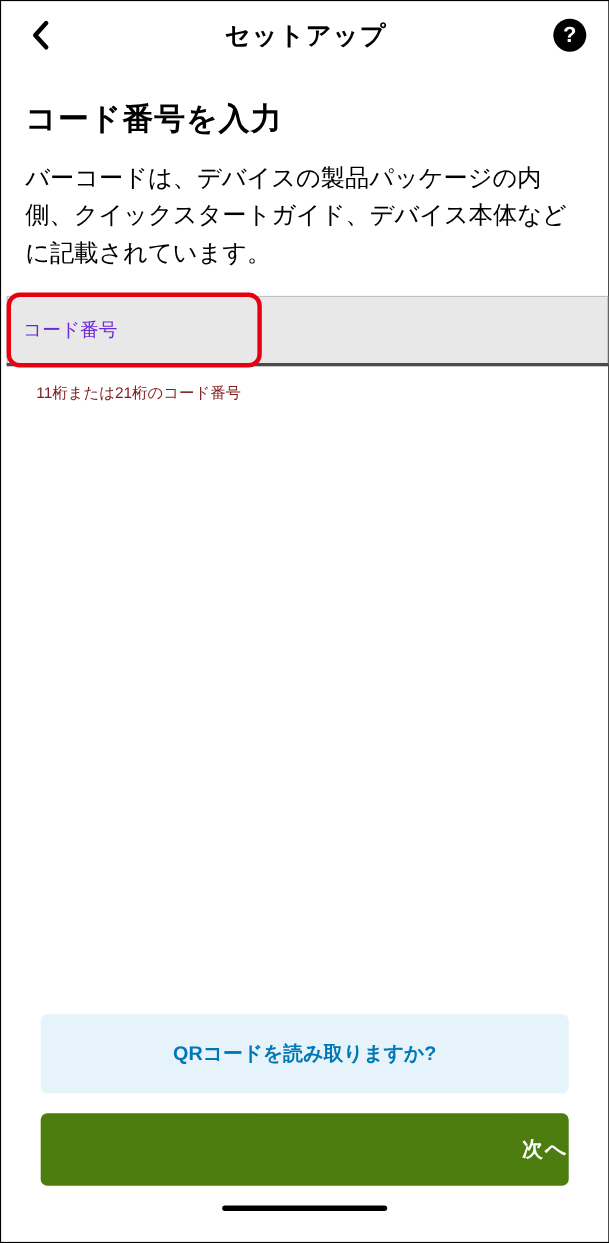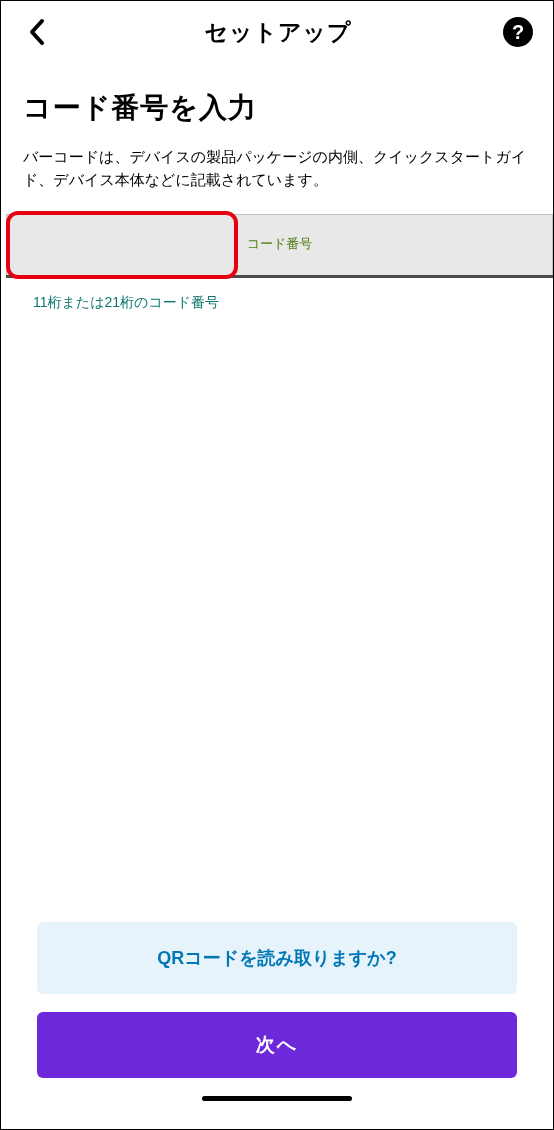--- a/index.html
+++ b/index.html
@@ -56,21 +56,21 @@
       flex-direction: column;
     }
     .page-title {
       font-size: 28px;
       font-weight: 700;
       color: #000;
       margin-bottom: 18px;
       letter-spacing: 1px;
     }
     .description {
-      font-size: 15px;
+      font-size: 22px;
       color: #000;
       line-height: 1.55;
       margin-bottom: 22px;
     }
     .input-wrapper {
       position: relative;
       margin-left: -22px;
       margin-right: -22px;
       padding-left: 5px;
     }
@@ -97,34 +97,33 @@
       left: 5px;
       top: -3px;
       width: 232px;
       height: 68px;
       border: 4px solid #e60012;
       border-radius: 12px;
       pointer-events: none;
       z-index: 10;
     }
     .input-label {
-      font-size: 13px;
-      color: #4d7c0f;
+      font-size: 17px;
+      color: #6d28d9;
       margin-bottom: 2px;
-      text-align: center;
     }
     .input-value {
       font-size: 20px;
       color: #000;
       font-weight: 400;
       letter-spacing: 0.5px;
     }
     .helper-text {
       font-size: 14px;
-      color: #0f766e;
+      color: #7f1d1d;
       margin-top: 18px;
       padding-left: 10px;
     }
     .spacer {
       flex: 1;
     }
     .footer {
       padding: 0 36px 18px 36px;
     }
     .secondary-btn {
@@ -133,24 +132,24 @@
       border-radius: 6px;
       padding: 24px 0;
       text-align: center;
       font-size: 18px;
       font-weight: 700;
       color: #0077b6;
       margin-bottom: 18px;
     }
     .primary-btn {
       width: 100%;
-      background: #6d28d9;
+      background: #4d7c0f;
       border-radius: 6px;
       padding: 20px 0;
-      text-align: center;
+      text-align: right;
       font-size: 19px;
       font-weight: 700;
       color: #fff;
       letter-spacing: 2px;
     }
     .home-indicator {
       width: 150px;
       height: 5px;
       background: #000;
       border-radius: 3px;

